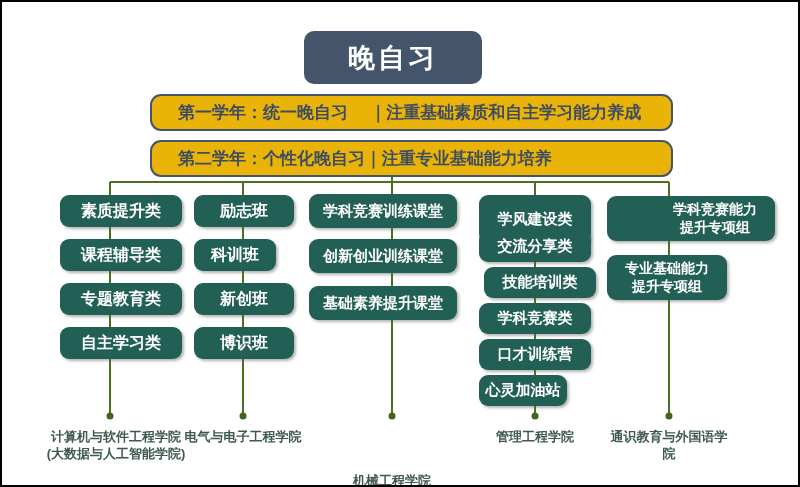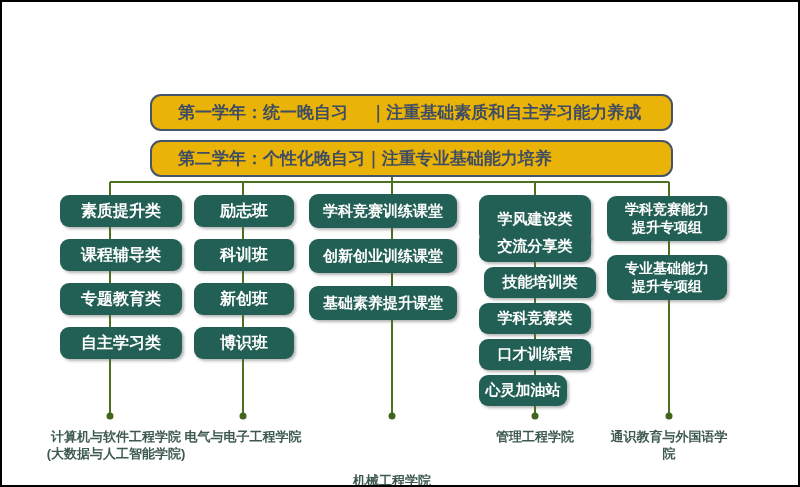--- a/index.html
+++ b/index.html
@@ -48,41 +48,44 @@
       <line x1="241" y1="180" x2="241" y2="413" stroke="#4B7120" stroke-width="2"></line>
       <circle cx="241" cy="414" r="3.5" fill="#3F661C"></circle>
       <line x1="390" y1="180" x2="390" y2="413" stroke="#4B7120" stroke-width="2"></line>
       <circle cx="390" cy="414" r="3.5" fill="#3F661C"></circle>
       <line x1="533" y1="180" x2="533" y2="413" stroke="#4B7120" stroke-width="2"></line>
       <circle cx="533" cy="414" r="3.5" fill="#3F661C"></circle>
       <line x1="667" y1="180" x2="667" y2="413" stroke="#4B7120" stroke-width="2"></line>
       <circle cx="667" cy="414" r="3.5" fill="#3F661C"></circle>
     </svg>
 
+  <div class="title-box">
+    <span>晚自习</span>
+  </div>
 
   <div class="year-box y1">
     <span>第一学年：统一晚自习　 ｜注重基础素质和自主学习能力养成</span>
   </div>
 
   <div class="year-box y2">
     <span>第二学年：个性化晚自习｜注重专业基础能力培养</span>
   </div>
 
   <div id="columns-root">
       <div>
         <div class="cat-box" style="left: 58px; width: 122px; top: 193px; height: 32px; font-size: 16px;">素质提升类</div>
         <div class="cat-box" style="left: 58px; width: 122px; top: 237px; height: 32px; font-size: 16px;">课程辅导类</div>
         <div class="cat-box" style="left: 58px; width: 122px; top: 281px; height: 32px; font-size: 16px;">专题教育类</div>
         <div class="cat-box" style="left: 58px; width: 122px; top: 325px; height: 32px; font-size: 16px;">自主学习类</div>
         <div class="college-label" style="left: 114px; top: 427px;">计算机与软件工程学院
 (大数据与人工智能学院)</div>
       </div>
       <div>
         <div class="cat-box" style="left: 192px; width: 100px; top: 193px; height: 32px; font-size: 16px;">励志班</div>
-        <div class="cat-box" style="left: 192px; width: 100px; top: 237px; height: 32px; font-size: 16px; border-radius: 7px;">科训班</div>
+        <div class="cat-box" style="left: 192px; width: 82px; top: 237px; height: 32px; font-size: 16px;">科训班</div>
         <div class="cat-box" style="left: 192px; width: 100px; top: 281px; height: 32px; font-size: 16px;">新创班</div>
         <div class="cat-box" style="left: 192px; width: 100px; top: 325px; height: 32px; font-size: 16px;">博识班</div>
         <div class="college-label" style="left: 241px; top: 427px;">电气与电子工程学院</div>
       </div>
       <div>
         <div class="cat-box" style="left: 307px; width: 148px; top: 192px; height: 34px; font-size: 15px;">学科竞赛训练课堂</div>
         <div class="cat-box" style="left: 307px; width: 148px; top: 237px; height: 34px; font-size: 15px;">创新创业训练课堂</div>
         <div class="cat-box" style="left: 307px; width: 148px; top: 284px; height: 34px; font-size: 15px;">基础素养提升课堂</div>
         <div class="college-label" style="left: 390px; top: 427px; margin-top: 44px;">机械工程学院
 艺术设计学院</div>
@@ -90,21 +93,21 @@
       <div>
         <div class="cat-box" style="left: 477px; width: 112px; top: 193px; height: 48px; font-size: 15px;">学风建设类</div>
         <div class="cat-box" style="left: 477px; width: 112px; top: 229px; height: 31px; font-size: 15px;">交流分享类</div>
         <div class="cat-box" style="left: 482px; width: 112px; top: 265px; height: 31px; font-size: 15px;">技能培训类</div>
         <div class="cat-box" style="left: 477px; width: 112px; top: 301px; height: 31px; font-size: 15px;">学科竞赛类</div>
         <div class="cat-box" style="left: 477px; width: 112px; top: 337px; height: 31px; font-size: 15px;">口才训练营</div>
         <div class="cat-box" style="left: 477px; width: 88px; top: 373px; height: 31px; font-size: 15px;">心灵加油站</div>
         <div class="college-label" style="left: 533px; top: 427px;">管理工程学院</div>
       </div>
       <div>
-        <div class="cat-box" style="left: 605px; width: 120px; top: 194px; height: 45px; font-size: 14px;">学科竞赛能力
+        <div class="cat-box" style="left: 605px; width: 120px; top: 194px; height: 45px; font-size: 14px; padding-left: 48px;">学科竞赛能力
 提升专项组</div>
         <div class="cat-box" style="left: 605px; width: 120px; top: 253px; height: 45px; font-size: 14px;">专业基础能力
 提升专项组</div>
         <div class="college-label" style="left: 667px; top: 427px;">通识教育与外国语学院</div>
       </div>
     </div>
 
 </div>
 
 </body></html>

